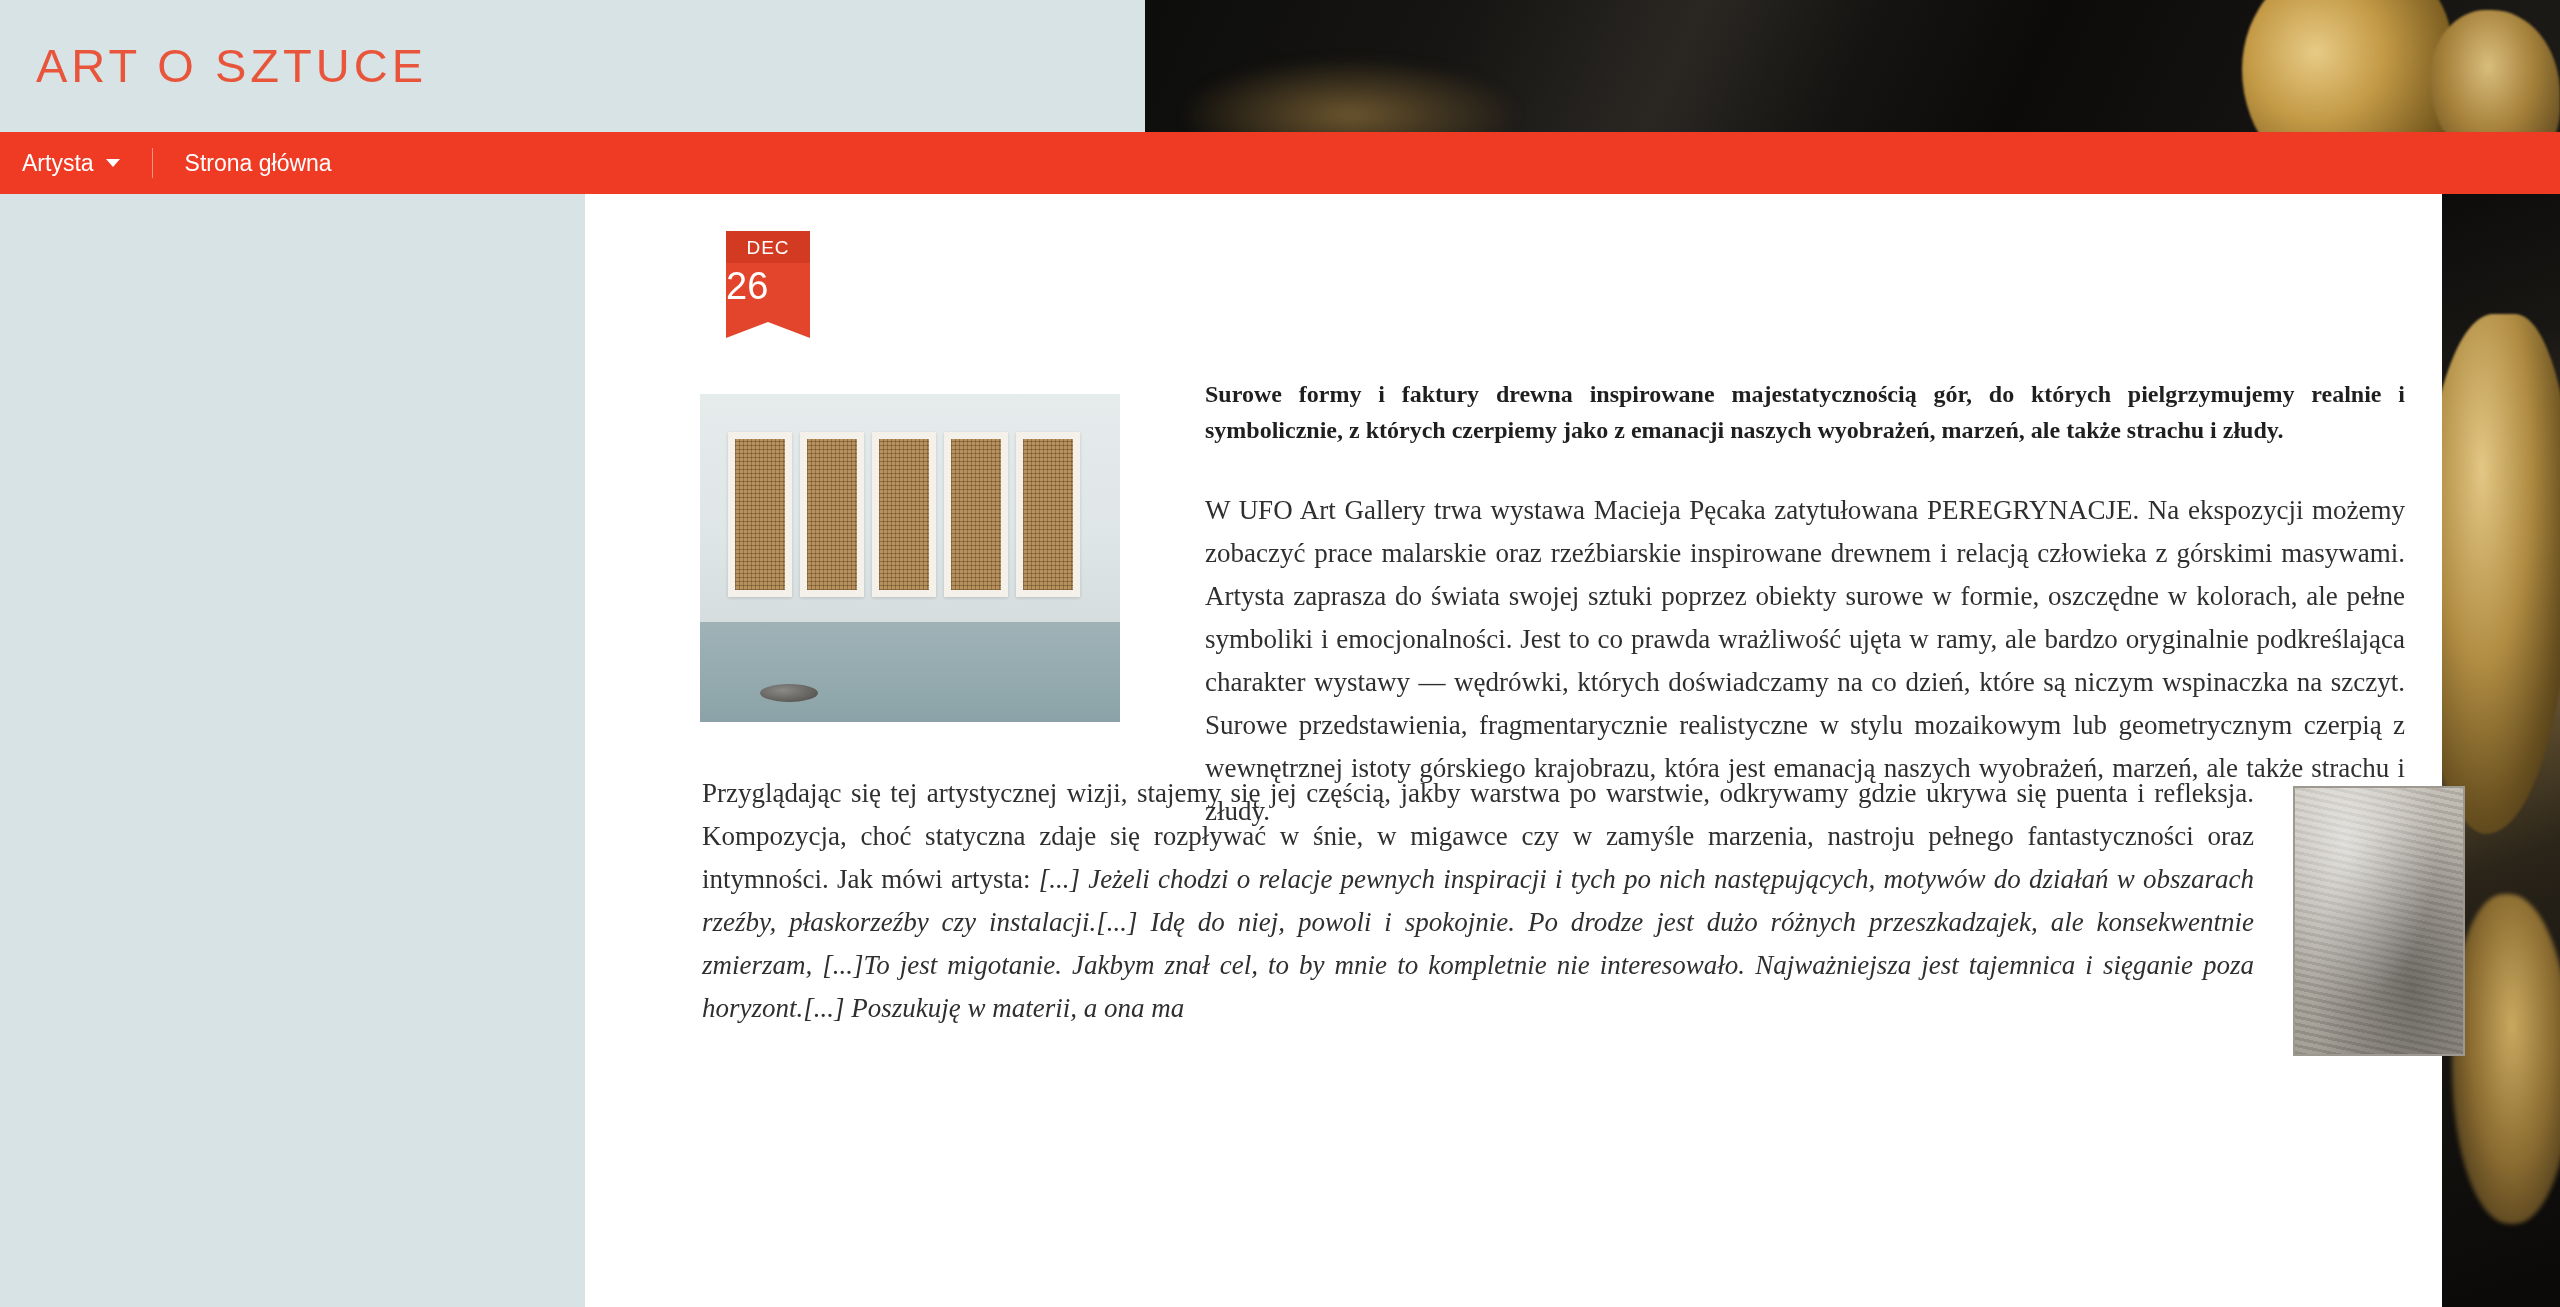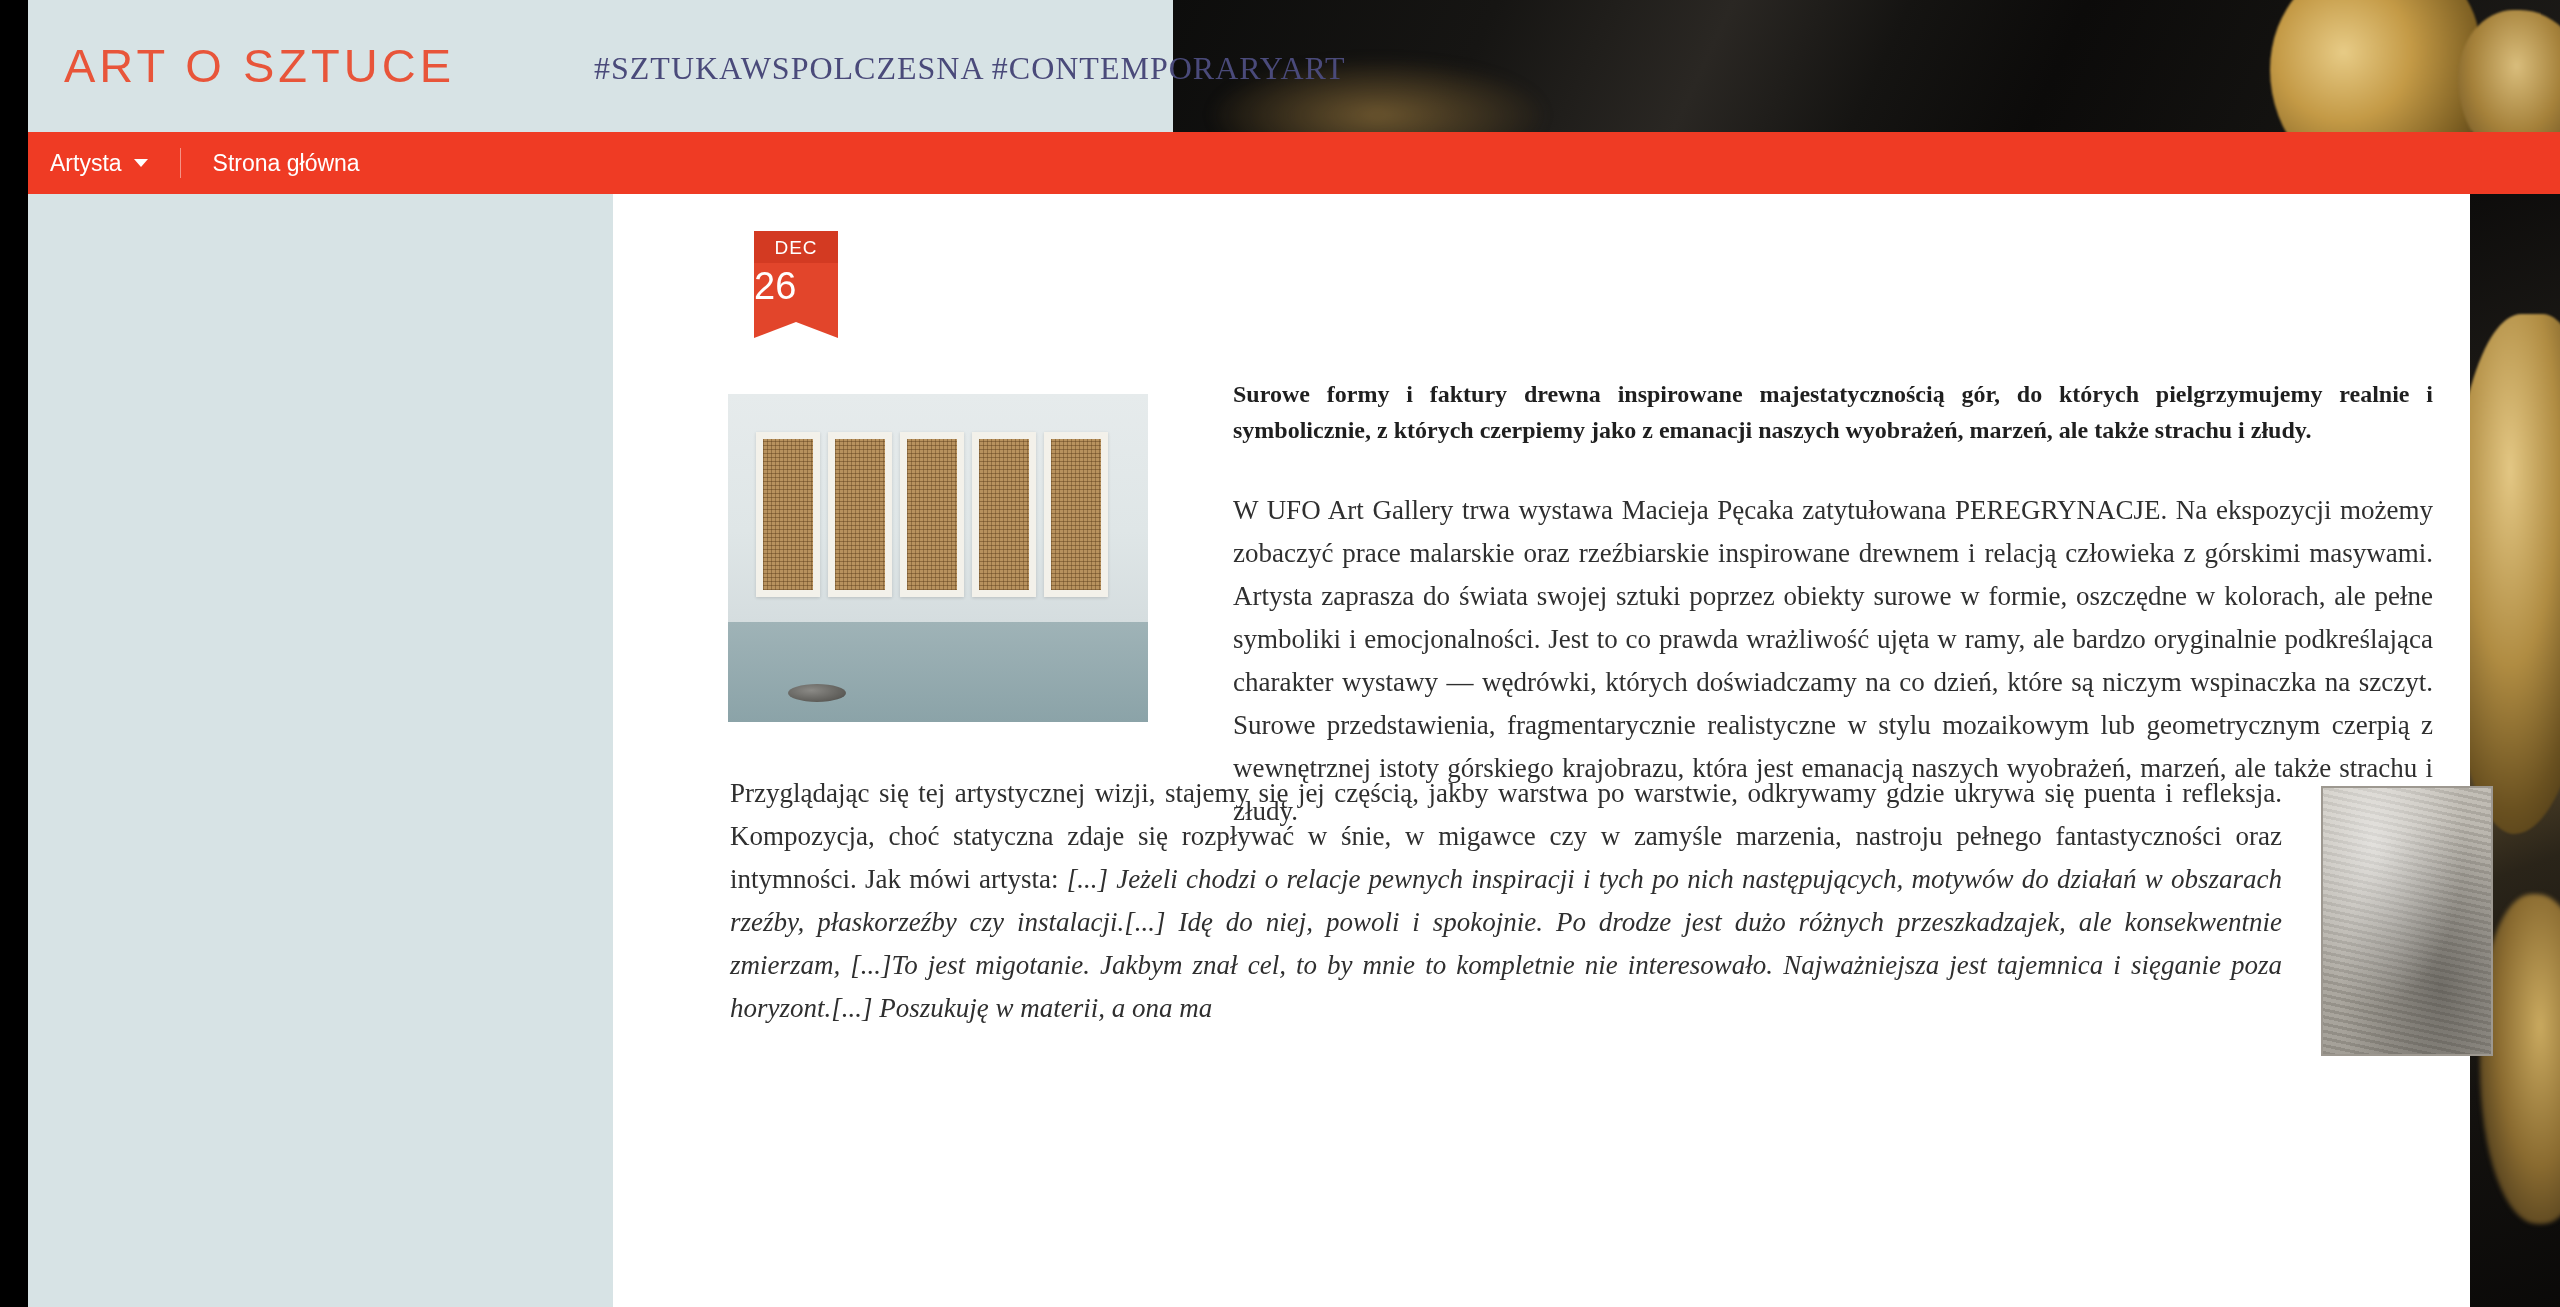--- a/index.html
+++ b/index.html
@@ -8,23 +8,22 @@
     width: 2560px; height: 1307px;
     overflow: hidden;
     background: #ffffff;
     font-family: "Liberation Sans", sans-serif;
   }
 
   #page {
     position: relative;
     width: 2560px;
     height: 1307px;
-    background: #000000;
-    overflow: hidden;
-    padding-left: 28px;
+    background: #3b82f6;
+    overflow: hidden;
   }
 
   
   .header {
     position: relative;
     width: 2560px;
     height: 132px;
     background: #d7e3e5;
     overflow: hidden;
   }
@@ -314,21 +313,20 @@
 
 <div id="page">
 
   <div class="header">
     <div class="header-photo">
       <div class="gold3"></div>
       <div class="gold1"></div>
       <div class="gold2"></div>
     </div>
     <div class="brand">ART O SZTUCE</div>
-    <div class="brand-tag">#SZTUKAWSPOLCZESNA #CONTEMPORARYART</div>
   </div>
 
   <div class="navbar">
     <div class="nav-item first">
       <span>Artysta</span>
       <span class="caret"></span>
     </div>
     <div class="nav-sep"></div>
     <div class="nav-item">
       <span>Strona główna</span>

